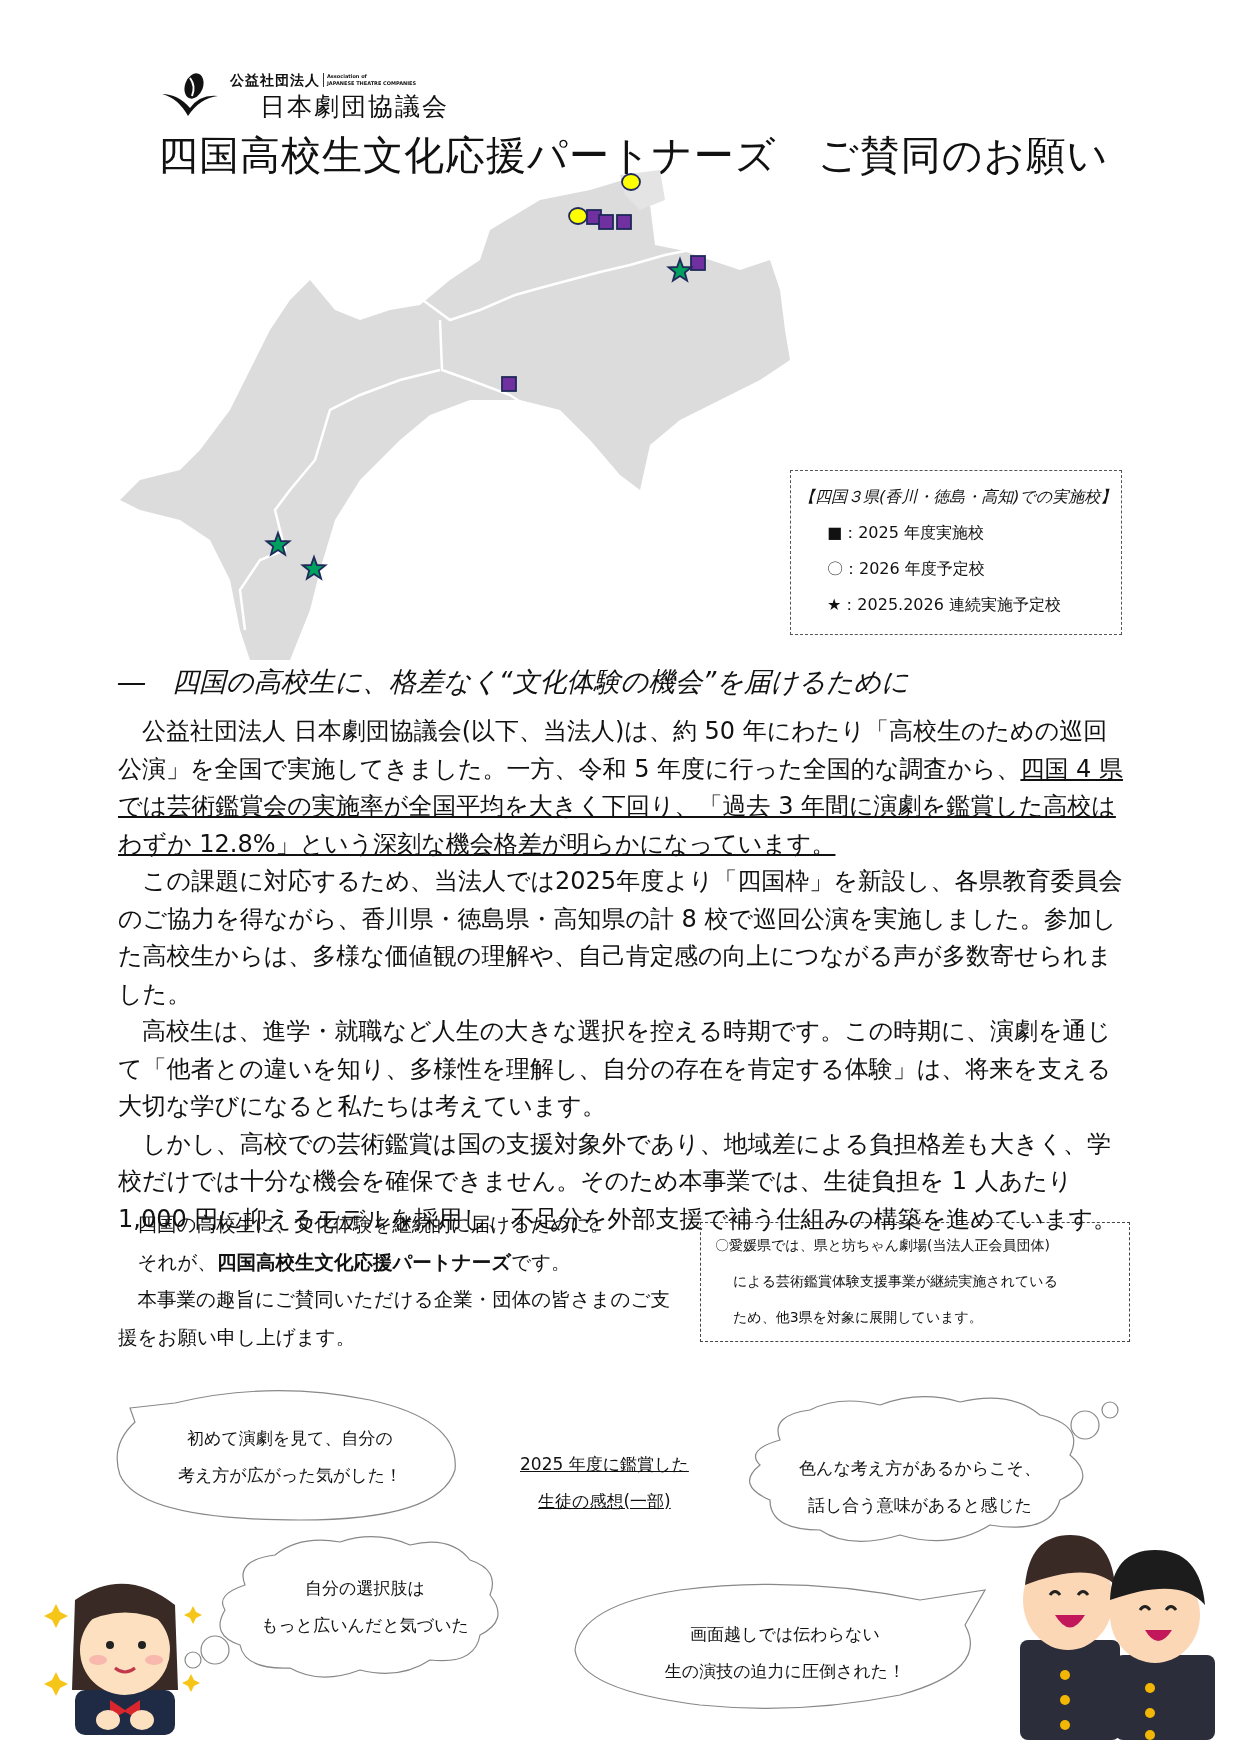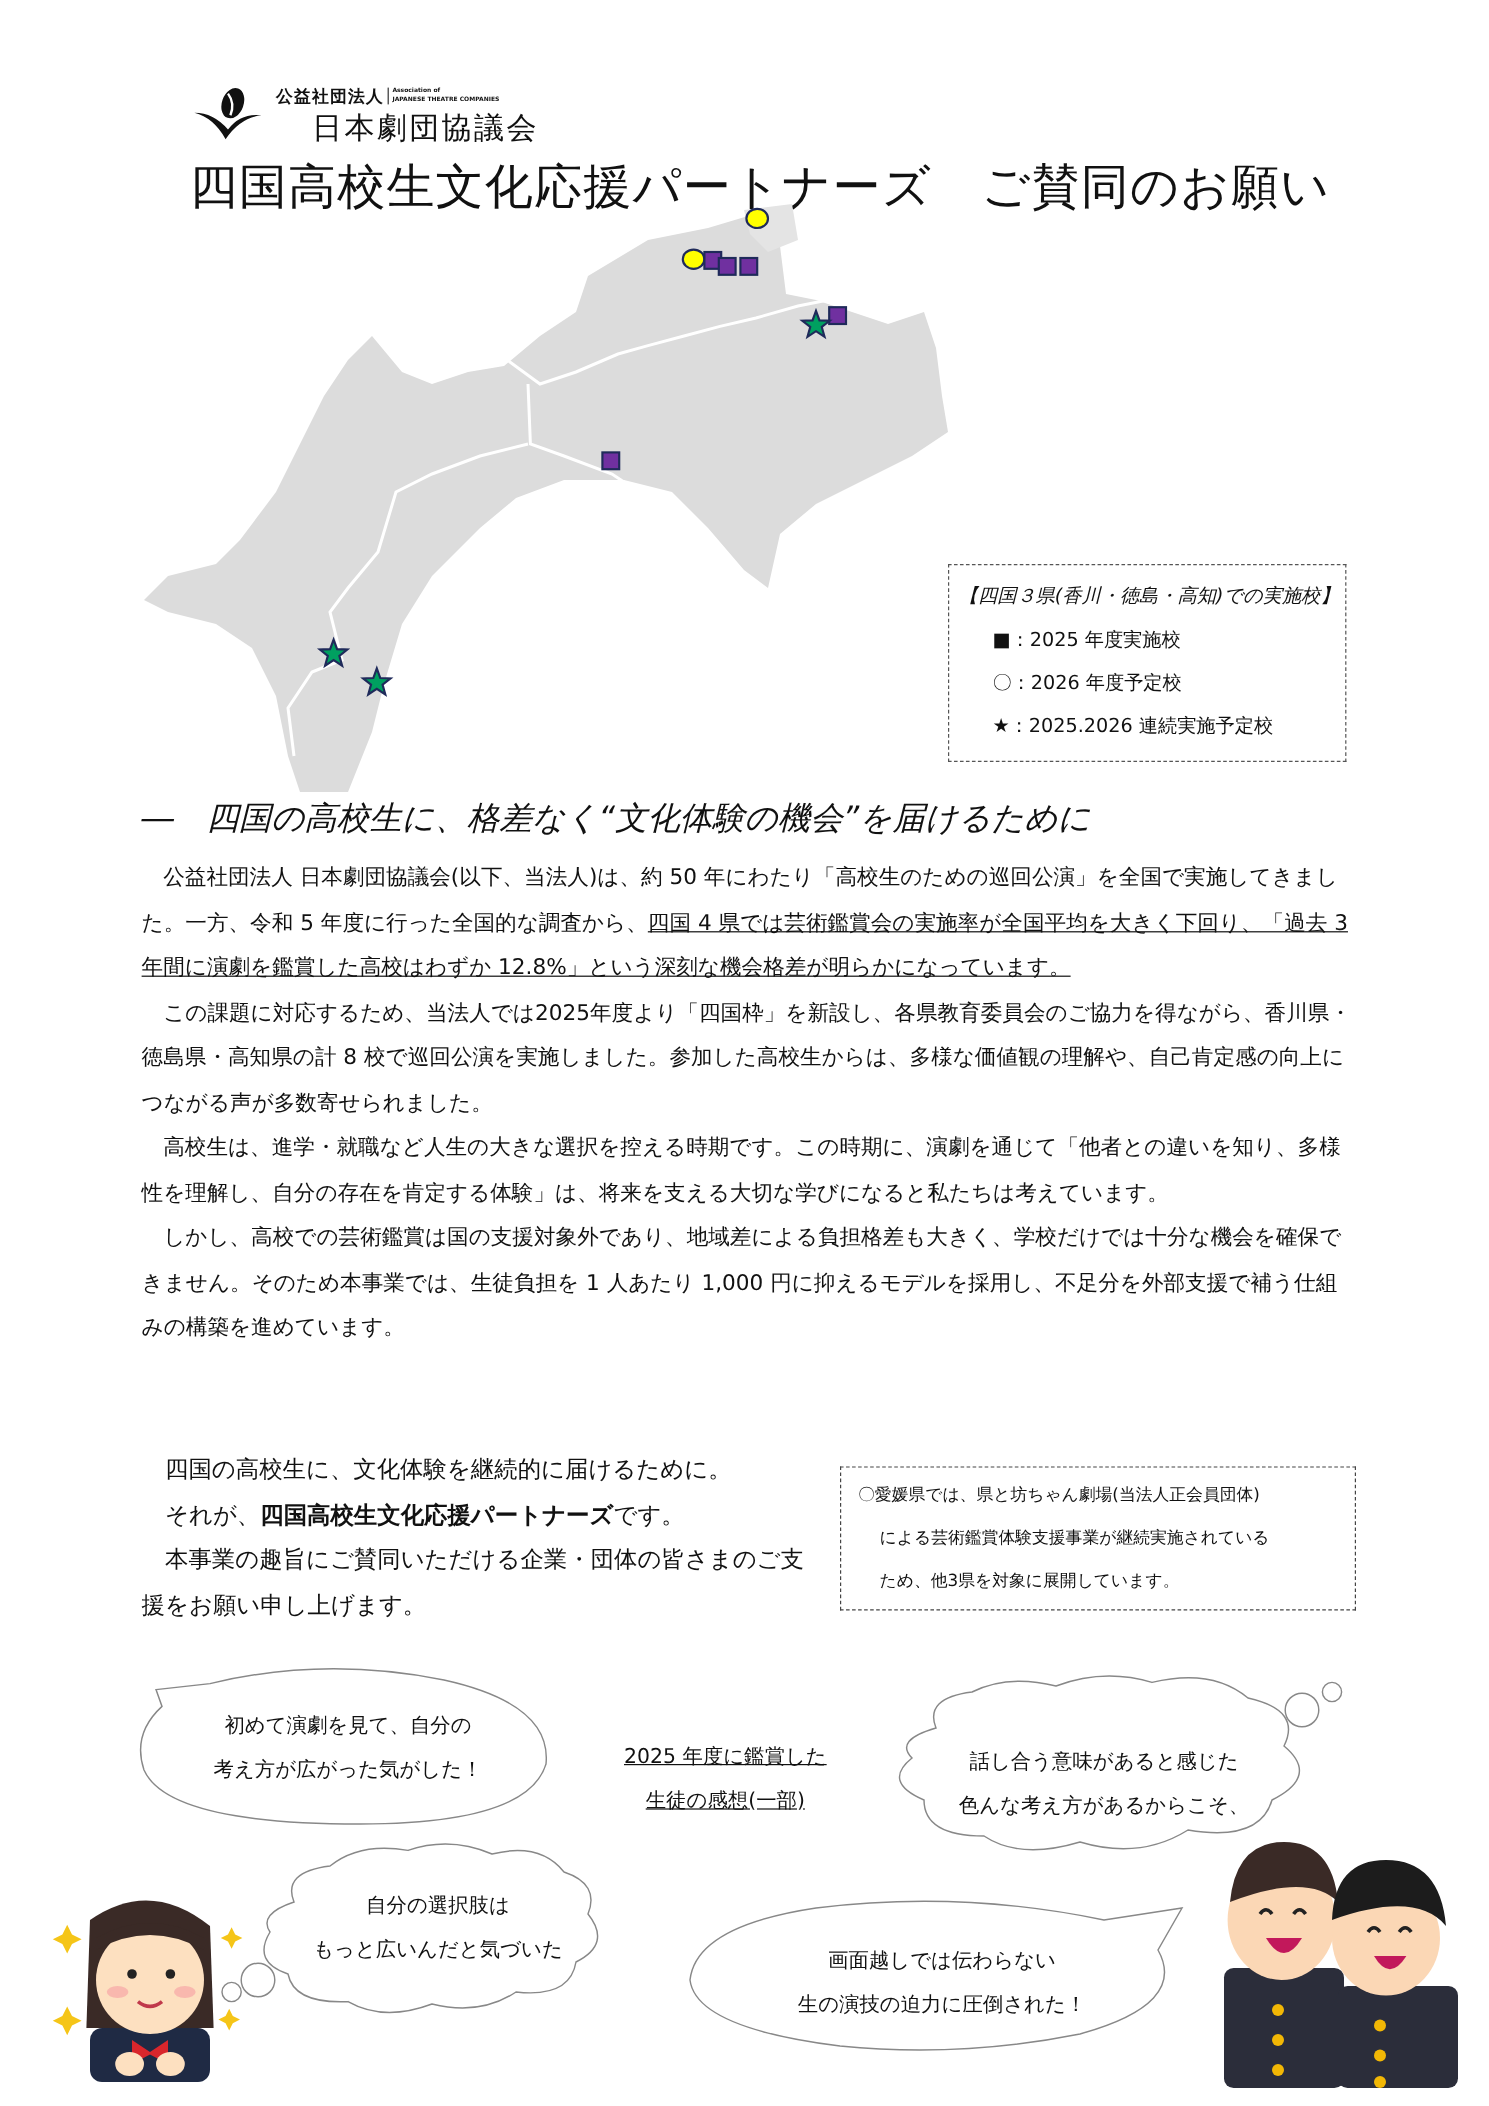--- a/index.html
+++ b/index.html
@@ -28,21 +28,21 @@
     border: 1.5px dashed #555; box-sizing: border-box; background: #fff;
     font-size: 16px;
   }
   #legend .ttl { position: absolute; left: 8px; top: 16px; white-space: nowrap; font-style: italic; }
   #legend .row { position: absolute; left: 36px; white-space: nowrap; }
 
   
   #subtitle { left: 118px; top: 664px; font-size: 27px; font-style: italic; white-space: nowrap; }
 
   
-  .para { left: 118px; width: 1010px; font-size: 18px; line-height: 37.5px; }
+  .para { left: 118px; width: 1010px; font-size: 24px; line-height: 37.5px; }
   .para p { margin: 0; }
   .u { text-decoration: underline; }
   .b { font-weight: bold; }
 
   #note {
     left: 700px; top: 1222px; width: 430px; height: 120px;
     border: 1.5px dashed #444; box-sizing: border-box; font-size: 14px;
   }
   #note div { position: absolute; white-space: nowrap; }
 
@@ -144,22 +144,22 @@
 
 <div class="bubble-text" style="left:160px;top:1420px;width:260px;">
   <div>初めて演劇を見て、自分の</div>
   <div>考え方が広がった気がした！</div>
 </div>
 <div id="caption" class="abs">
   <div>2025 年度に鑑賞した</div>
   <div>生徒の感想(一部)</div>
 </div>
 <div class="bubble-text" style="left:790px;top:1450px;width:260px;">
+  <div>色んな考え方があるからこそ、</div>
   <div>話し合う意味があると感じた</div>
-  <div>色んな考え方があるからこそ、</div>
 </div>
 <div class="bubble-text" style="left:250px;top:1570px;width:230px;">
   <div>自分の選択肢は</div>
   <div>もっと広いんだと気づいた</div>
 </div>
 <div class="bubble-text" style="left:620px;top:1616px;width:330px;">
   <div>画面越しでは伝わらない</div>
   <div>生の演技の迫力に圧倒された！</div>
 </div>
 

